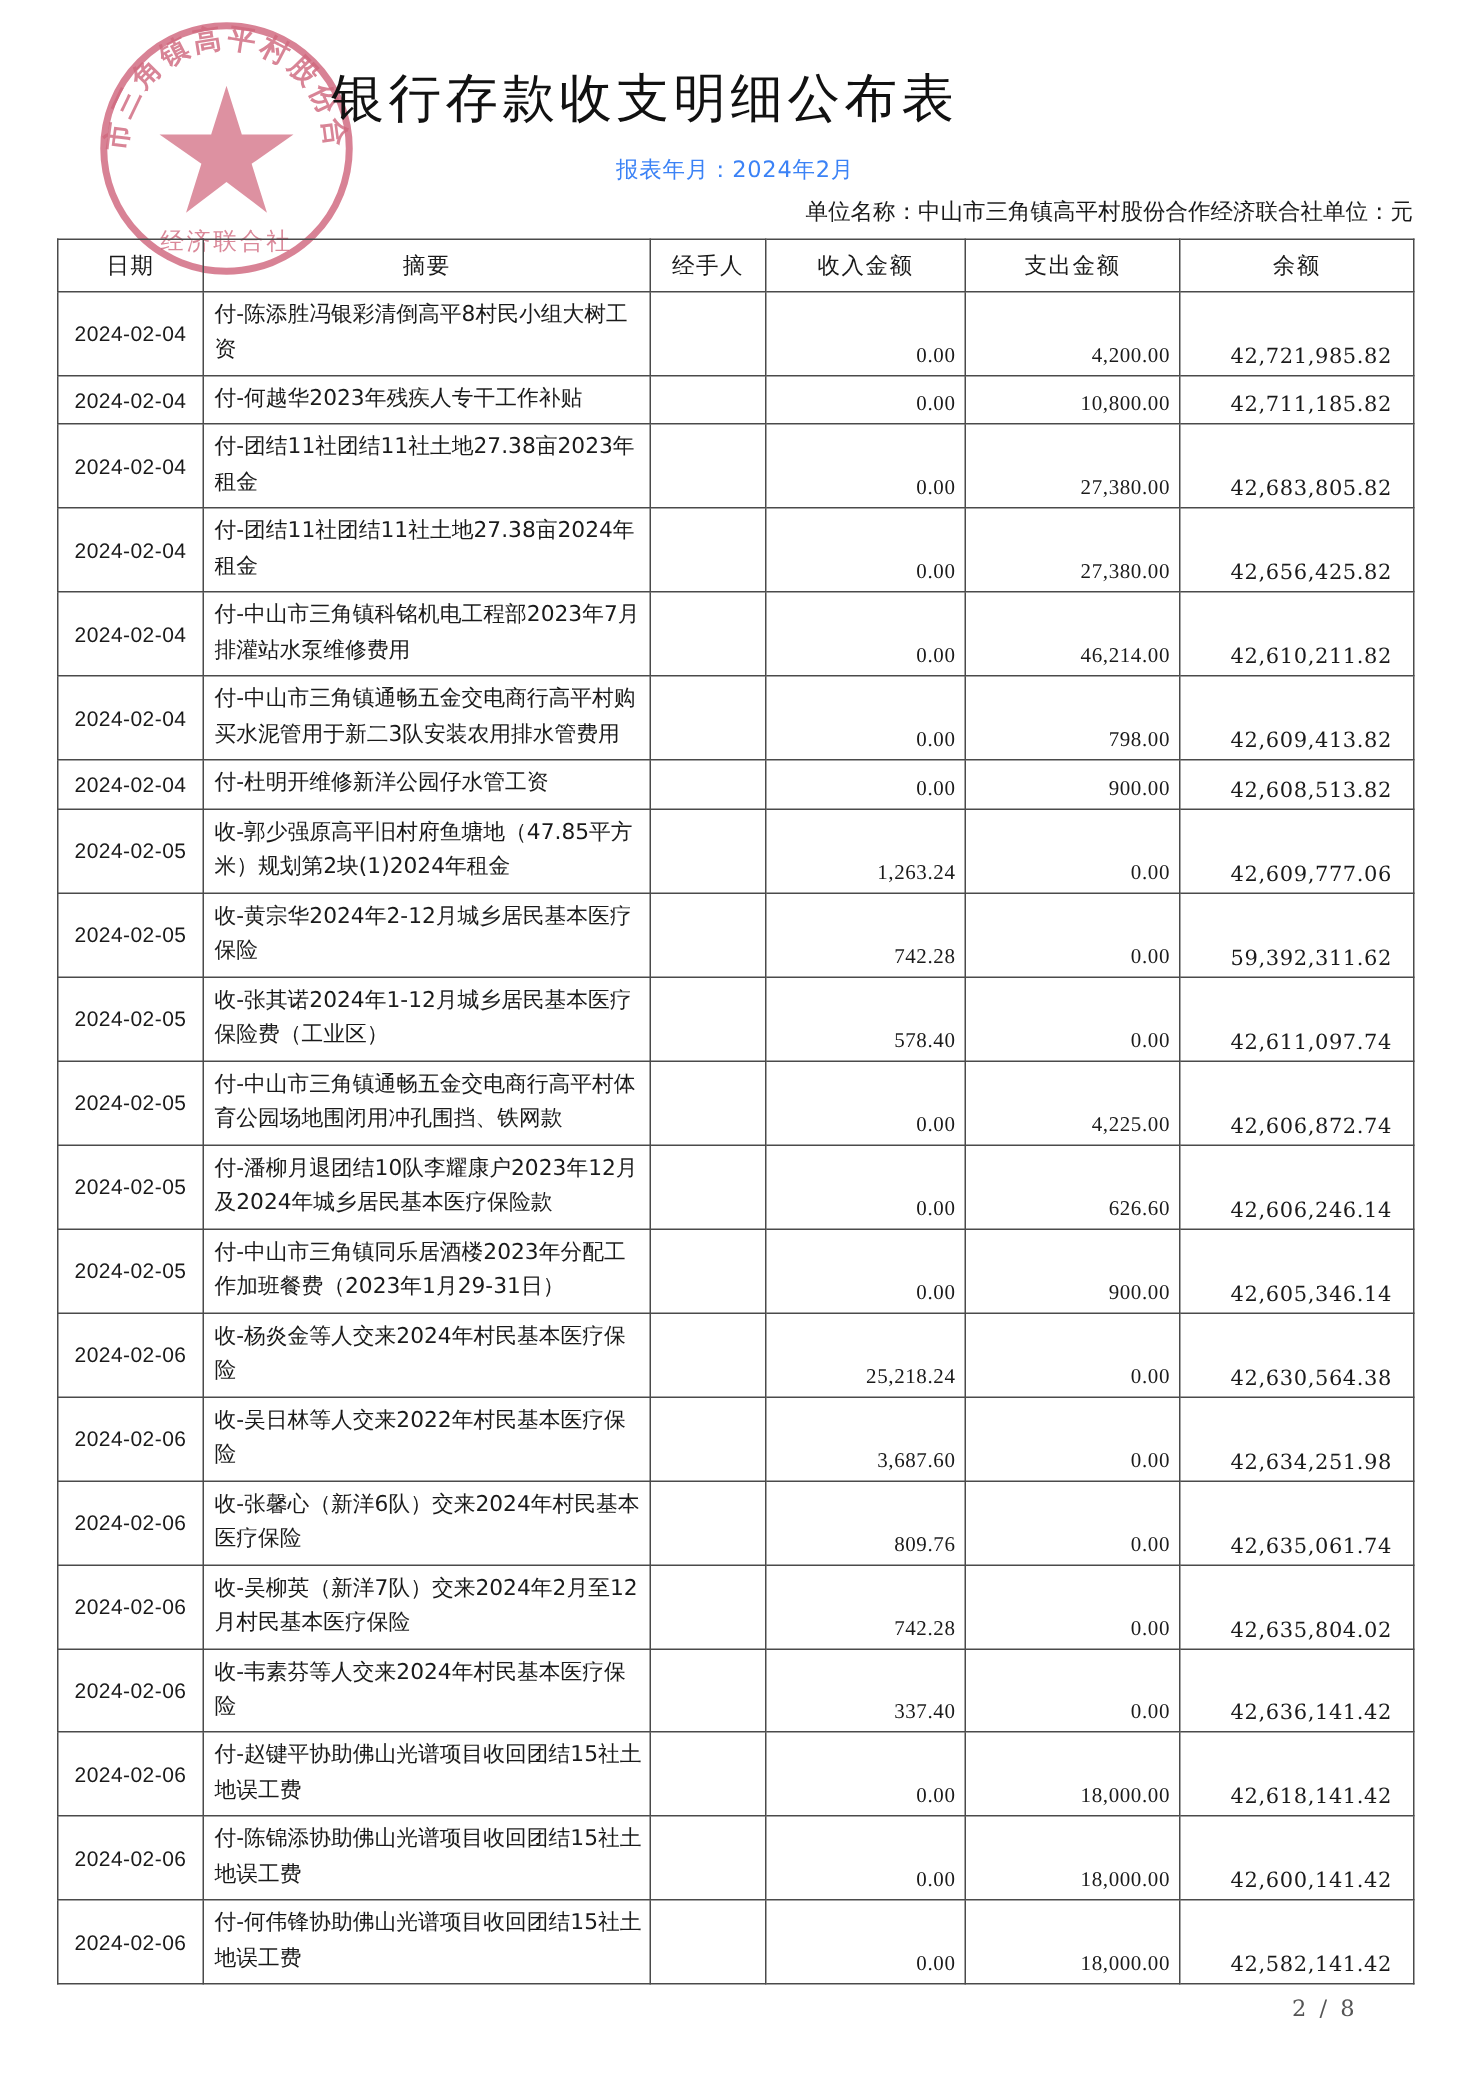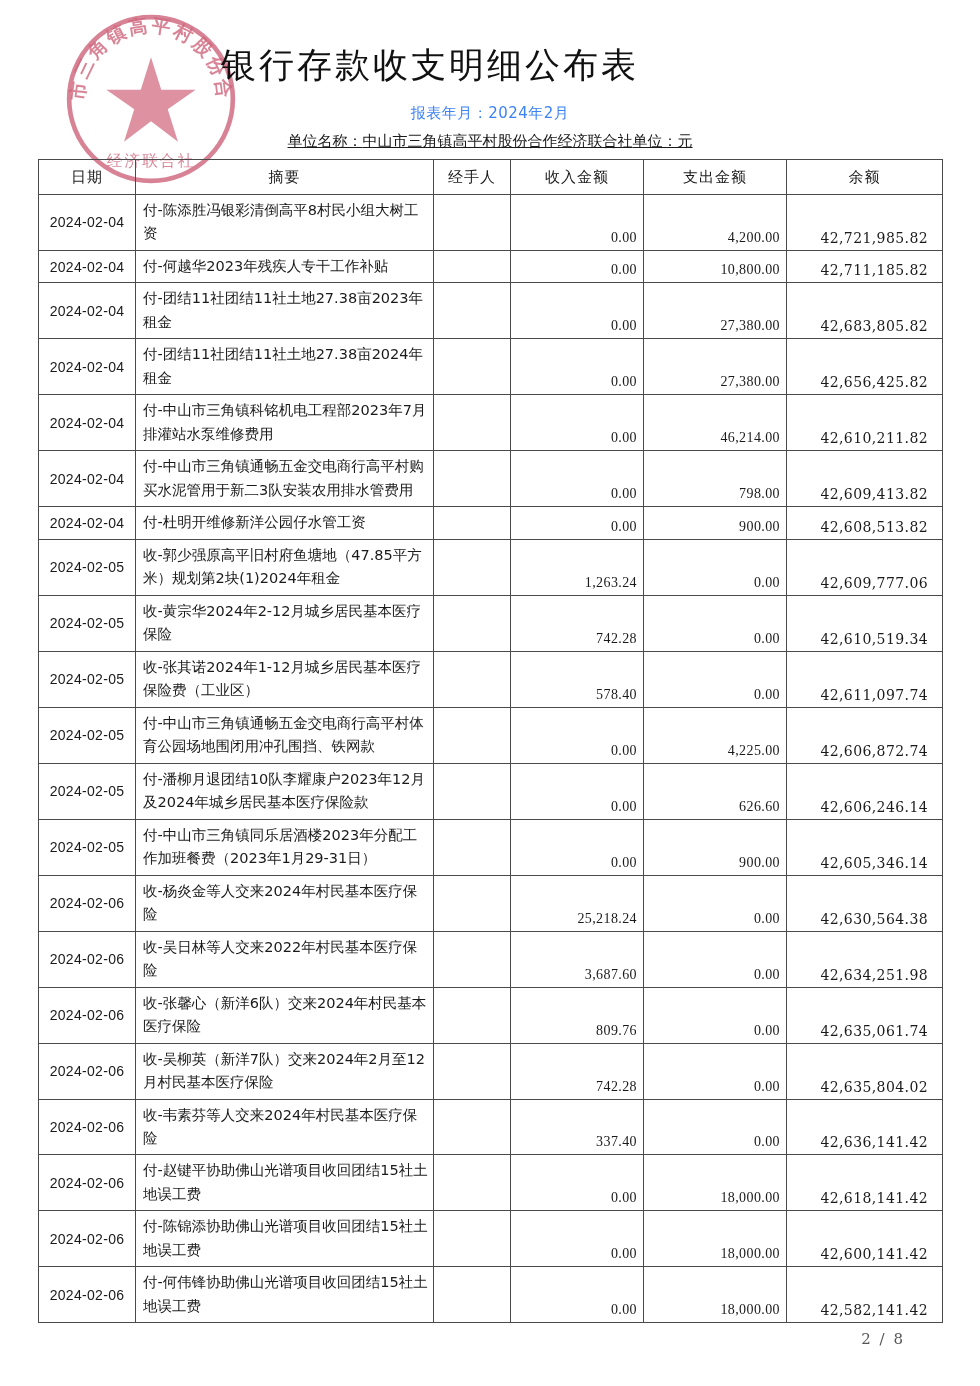--- a/index.html
+++ b/index.html
@@ -57,24 +57,23 @@
     font-size: 15px;
     color: #3b82f6;
     letter-spacing: 0.5px;
   }
   .meta-row {
     position: absolute;
     left: 38px;
     top: 132px;
     width: 904px;
     display: flex;
-    justify-content: center;
+    justify-content: flex-end;
     align-items: baseline;
     font-size: 15px;
-    text-decoration: underline;
   }
   .meta-left { white-space: pre; }
   .meta-right { white-space: pre; }
 
   
   .ledger {
     position: absolute;
     left: 38px;
     top: 159px;
     width: 904px;
@@ -259,21 +258,21 @@
           <td class="c-num">1,263.24</td>
           <td class="c-num">0.00</td>
           <td class="c-bal">42,609,777.06</td>
         </tr>
         <tr>
           <td class="c-date">2024-02-05</td>
           <td class="c-desc">收-黄宗华2024年2-12月城乡居民基本医疗保险</td>
           <td class="c-agent"></td>
           <td class="c-num">742.28</td>
           <td class="c-num">0.00</td>
-          <td class="c-bal">42,610,519.34</td>
+          <td class="c-bal">59,392,311.62</td>
         </tr>
         <tr>
           <td class="c-date">2024-02-05</td>
           <td class="c-desc">收-张其诺2024年1-12月城乡居民基本医疗保险费（工业区）</td>
           <td class="c-agent"></td>
           <td class="c-num">578.40</td>
           <td class="c-num">0.00</td>
           <td class="c-bal">42,611,097.74</td>
         </tr>
         <tr>

